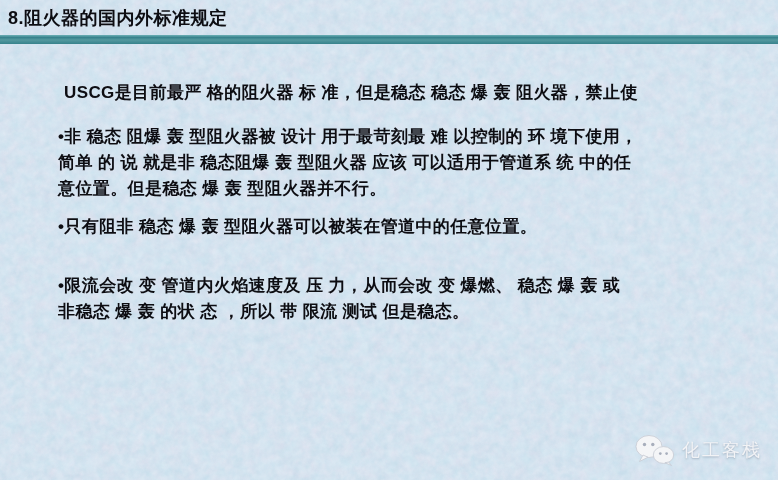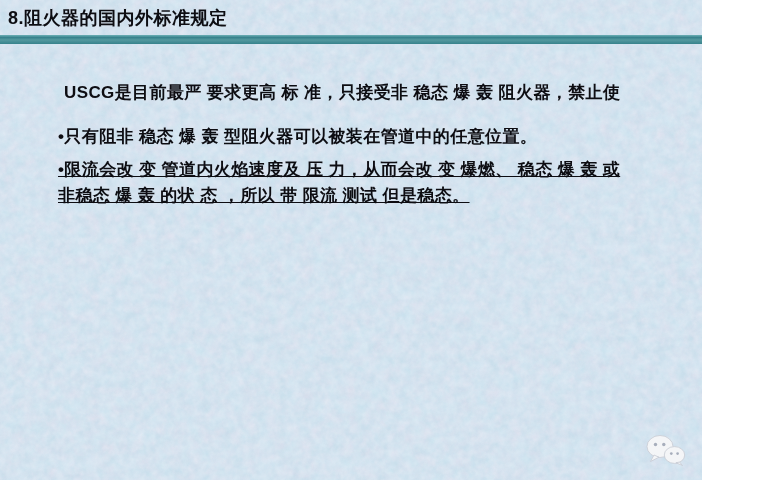--- a/index.html
+++ b/index.html
@@ -1,18 +1,18 @@
 <!DOCTYPE html>
 <html><head>
 <meta charset="utf-8">
 <style>
   html, body { margin: 0; padding: 0; }
   .slide {
     position: relative;
-    width: 702px;
+    width: 778px;
     height: 480px;
     overflow: hidden;
     background: #c7dbe9;
     font-family: "Liberation Sans", "DejaVu Sans", sans-serif;
   }
   .bg {
     position: absolute;
     left: 0; top: 0;
     width: 778px; height: 480px;
   }
@@ -41,22 +41,22 @@
     font-weight: bold;
     font-size: 17px;
     line-height: 26px;
     letter-spacing: 0.4px;
     z-index: 2;
   }
   .line { white-space: nowrap; }
   .para { margin: 0 0 18px 0; }
   .para.p1 { padding-left: 6px; }
   .para.p2 { margin-bottom: 12px; }
-  .para.p3 { margin-bottom: 7px; }
-  .para.p4 { margin-bottom: 0; text-decoration: underline; }
+  .para.p3 { margin-bottom: 33px; }
+  .para.p4 { margin-bottom: 0; }
   .watermark {
     position: absolute;
     right: 16px; bottom: 14px;
     display: flex;
     align-items: center;
     gap: 7px;
     z-index: 2;
   }
   .wicon { display: block; }
   .wtext {
@@ -91,21 +91,26 @@
     <rect width="778" height="480" filter="url(#cyanNoise)" opacity="0.5"></rect>
     <rect width="778" height="480" filter="url(#whiteNoise)" opacity="0.35"></rect>
   </svg>
 
   <h1 class="title">8.阻火器的国内外标准规定</h1>
 
   <div class="divider"></div>
 
   <div class="body">
     <div class="para p1">
-      <div class="line">USCG是目前最严 要求更高 标 准，只接受非 稳态 爆 轰 阻火器，禁止使</div>
+      <div class="line">USCG是目前最严 格的阻火器 标 准，但是稳态 稳态 爆 轰 阻火器，禁止使</div>
+    </div>
+    <div class="para p2">
+      <div class="line">•非 稳态 阻爆 轰 型阻火器被 设计 用于最苛刻最 难 以控制的 环 境下使用，</div>
+      <div class="line">简单 的 说 就是非 稳态阻爆 轰 型阻火器 应该 可以适用于管道系 统 中的任</div>
+      <div class="line">意位置。但是稳态 爆 轰 型阻火器并不行。</div>
     </div>
     <div class="para p3">
       <div class="line">•只有阻非 稳态 爆 轰 型阻火器可以被装在管道中的任意位置。</div>
     </div>
     <div class="para p4">
       <div class="line">•限流会改 变 管道内火焰速度及 压 力，从而会改 变 爆燃、 稳态 爆 轰 或</div>
       <div class="line">非稳态 爆 轰 的状 态 ，所以 带 限流 测试 但是稳态。</div>
     </div>
   </div>
 
@@ -117,15 +122,16 @@
         <ellipse cx="28.5" cy="21" rx="10.2" ry="8.4"></ellipse>
         <path d="M33.5 28 L36.5 31.5 L30 28.8 Z"></path>
       </g>
       <g fill="#a7aebc">
         <circle cx="9.5" cy="10.5" r="1.7"></circle>
         <circle cx="17.8" cy="10.5" r="1.7"></circle>
         <circle cx="25.3" cy="19.6" r="1.35"></circle>
         <circle cx="31.6" cy="19.6" r="1.35"></circle>
       </g>
     </svg>
+    <span class="wtext">化工客栈</span>
   </div>
 
 </div>
 
 </body></html>

